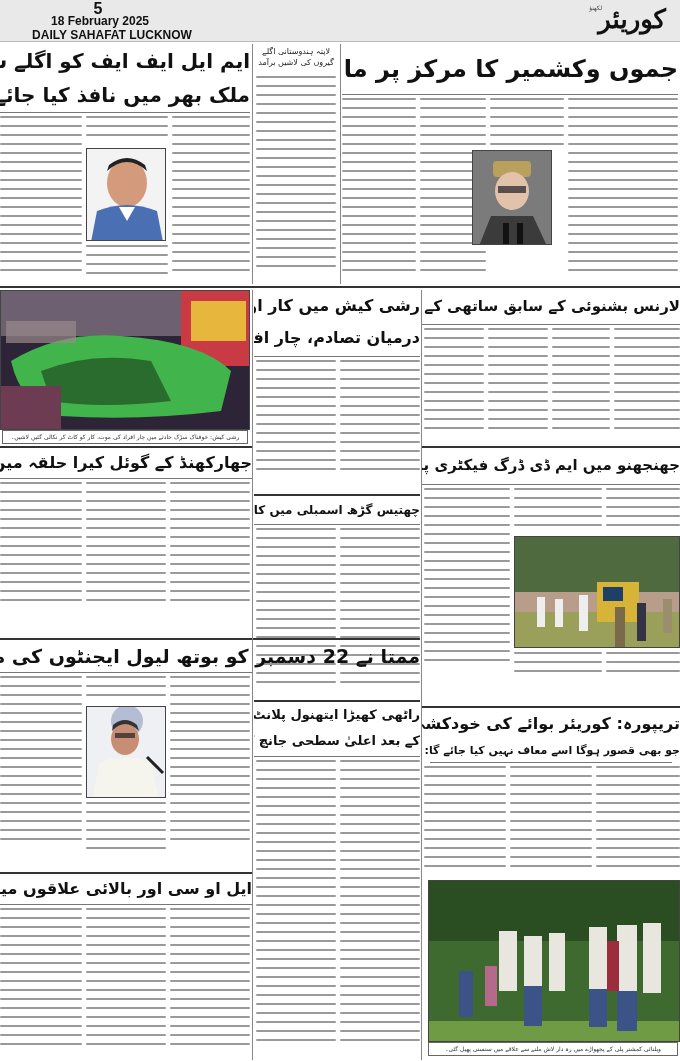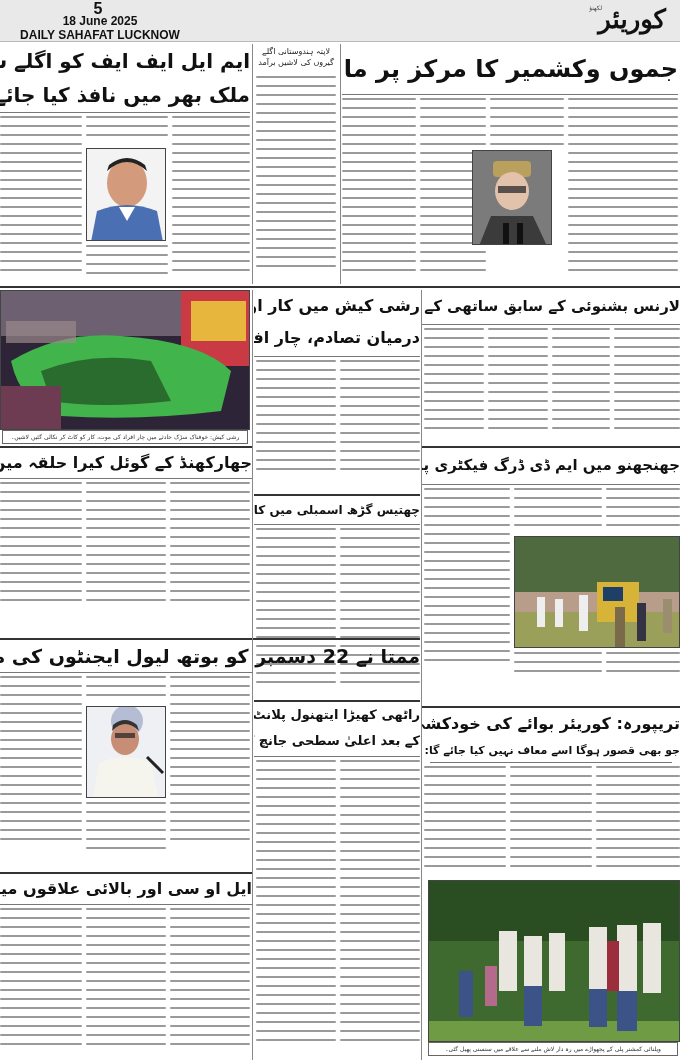--- a/index.html
+++ b/index.html
@@ -2,21 +2,21 @@
 <html><head>
 <meta charset="utf-8">
 <style>
   * { box-sizing: border-box; margin: 0; padding: 0; }
   html, body { width: 680px; height: 1061px; background: #ffffff; overflow: hidden; }
   body { position: relative; font-family: "DejaVu Sans", sans-serif; color: #111; }
 
   .masthead { position: absolute; left: 0; top: 0; width: 680px; height: 42px; background: #e9e9e9; border-bottom: 1px solid #bbb; }
   .pg-num { position: absolute; left: 88px; top: 0; width: 20px; text-align: center; font: bold 16px "Liberation Sans", sans-serif; }
   .pg-date { position: absolute; left: 0; top: 14px; width: 200px; text-align: center; font: bold 12px "Liberation Sans", sans-serif; }
-  .pg-name { position: absolute; left: 0; top: 28px; width: 200px; text-align: center; font: bold 12px "Liberation Sans", sans-serif; }
+  .pg-name { position: absolute; left: 12px; top: 28px; width: 200px; text-align: center; font: bold 12px "Liberation Sans", sans-serif; }
   .logo { position: absolute; right: 14px; top: 4px; font: bold 26px "DejaVu Serif", serif; direction: rtl; }
   .logo-small { position: absolute; right: 78px; top: 4px; font-size: 6px; color: #444; }
   .headline { position: absolute; direction: rtl; text-align: center; font: bold 20px "DejaVu Sans", sans-serif; white-space: nowrap; overflow: hidden; line-height: 1.2; }
   .subhead { position: absolute; direction: rtl; text-align: center; font: bold 11px "DejaVu Sans", sans-serif; white-space: nowrap; overflow: hidden; }
   .rule { position: absolute; height: 2px; background: #333; }
   .thinrule { position: absolute; height: 1px; background: #777; }
   .vrule { position: absolute; width: 1px; background: #888; }
 
   .textcol { position: absolute; direction: rtl; font: 6px/9px "DejaVu Sans", sans-serif; color: #333; text-align: justify; overflow: hidden; }
   .lines { position: absolute; overflow: hidden; }
@@ -25,21 +25,21 @@
   .photo { position: absolute; overflow: hidden; border: 1px solid #444; }
   .caption { position: absolute; direction: rtl; text-align: center; font: 6px/12px "DejaVu Sans", sans-serif; color: #333; border: 1px solid #666; background: #fff; white-space: nowrap; overflow: hidden; }
 
   .sidebar-title { position: absolute; direction: rtl; text-align: center; font: 8px/11px "DejaVu Sans", sans-serif; color: #222; }
 </style>
 </head>
 <body>
 
 <div class="masthead">
   <div class="pg-num">5</div>
-  <div class="pg-date">18 June 2025</div>
+  <div class="pg-date">18 February 2025</div>
   <div class="pg-name">DAILY SAHAFAT LUCKNOW</div>
   <div class="logo-small">لکھنؤ</div>
   <div class="logo">کوریئر</div>
 </div>
 
 <div class="headline" style="left:342px; top:44px; width:336px; height:50px; font-size:24px; line-height:50px;">جموں وکشمیر کا مرکز پر مالی انحصار بڑھ گیا: عمر عبداللہ</div>
 <div class="thinrule" style="left:342px; top:94px; width:336px;"></div>
 <div class="lines" style="left:568px; top:98px; width:110px; height:182px;">
   <i></i>
     <i></i>

